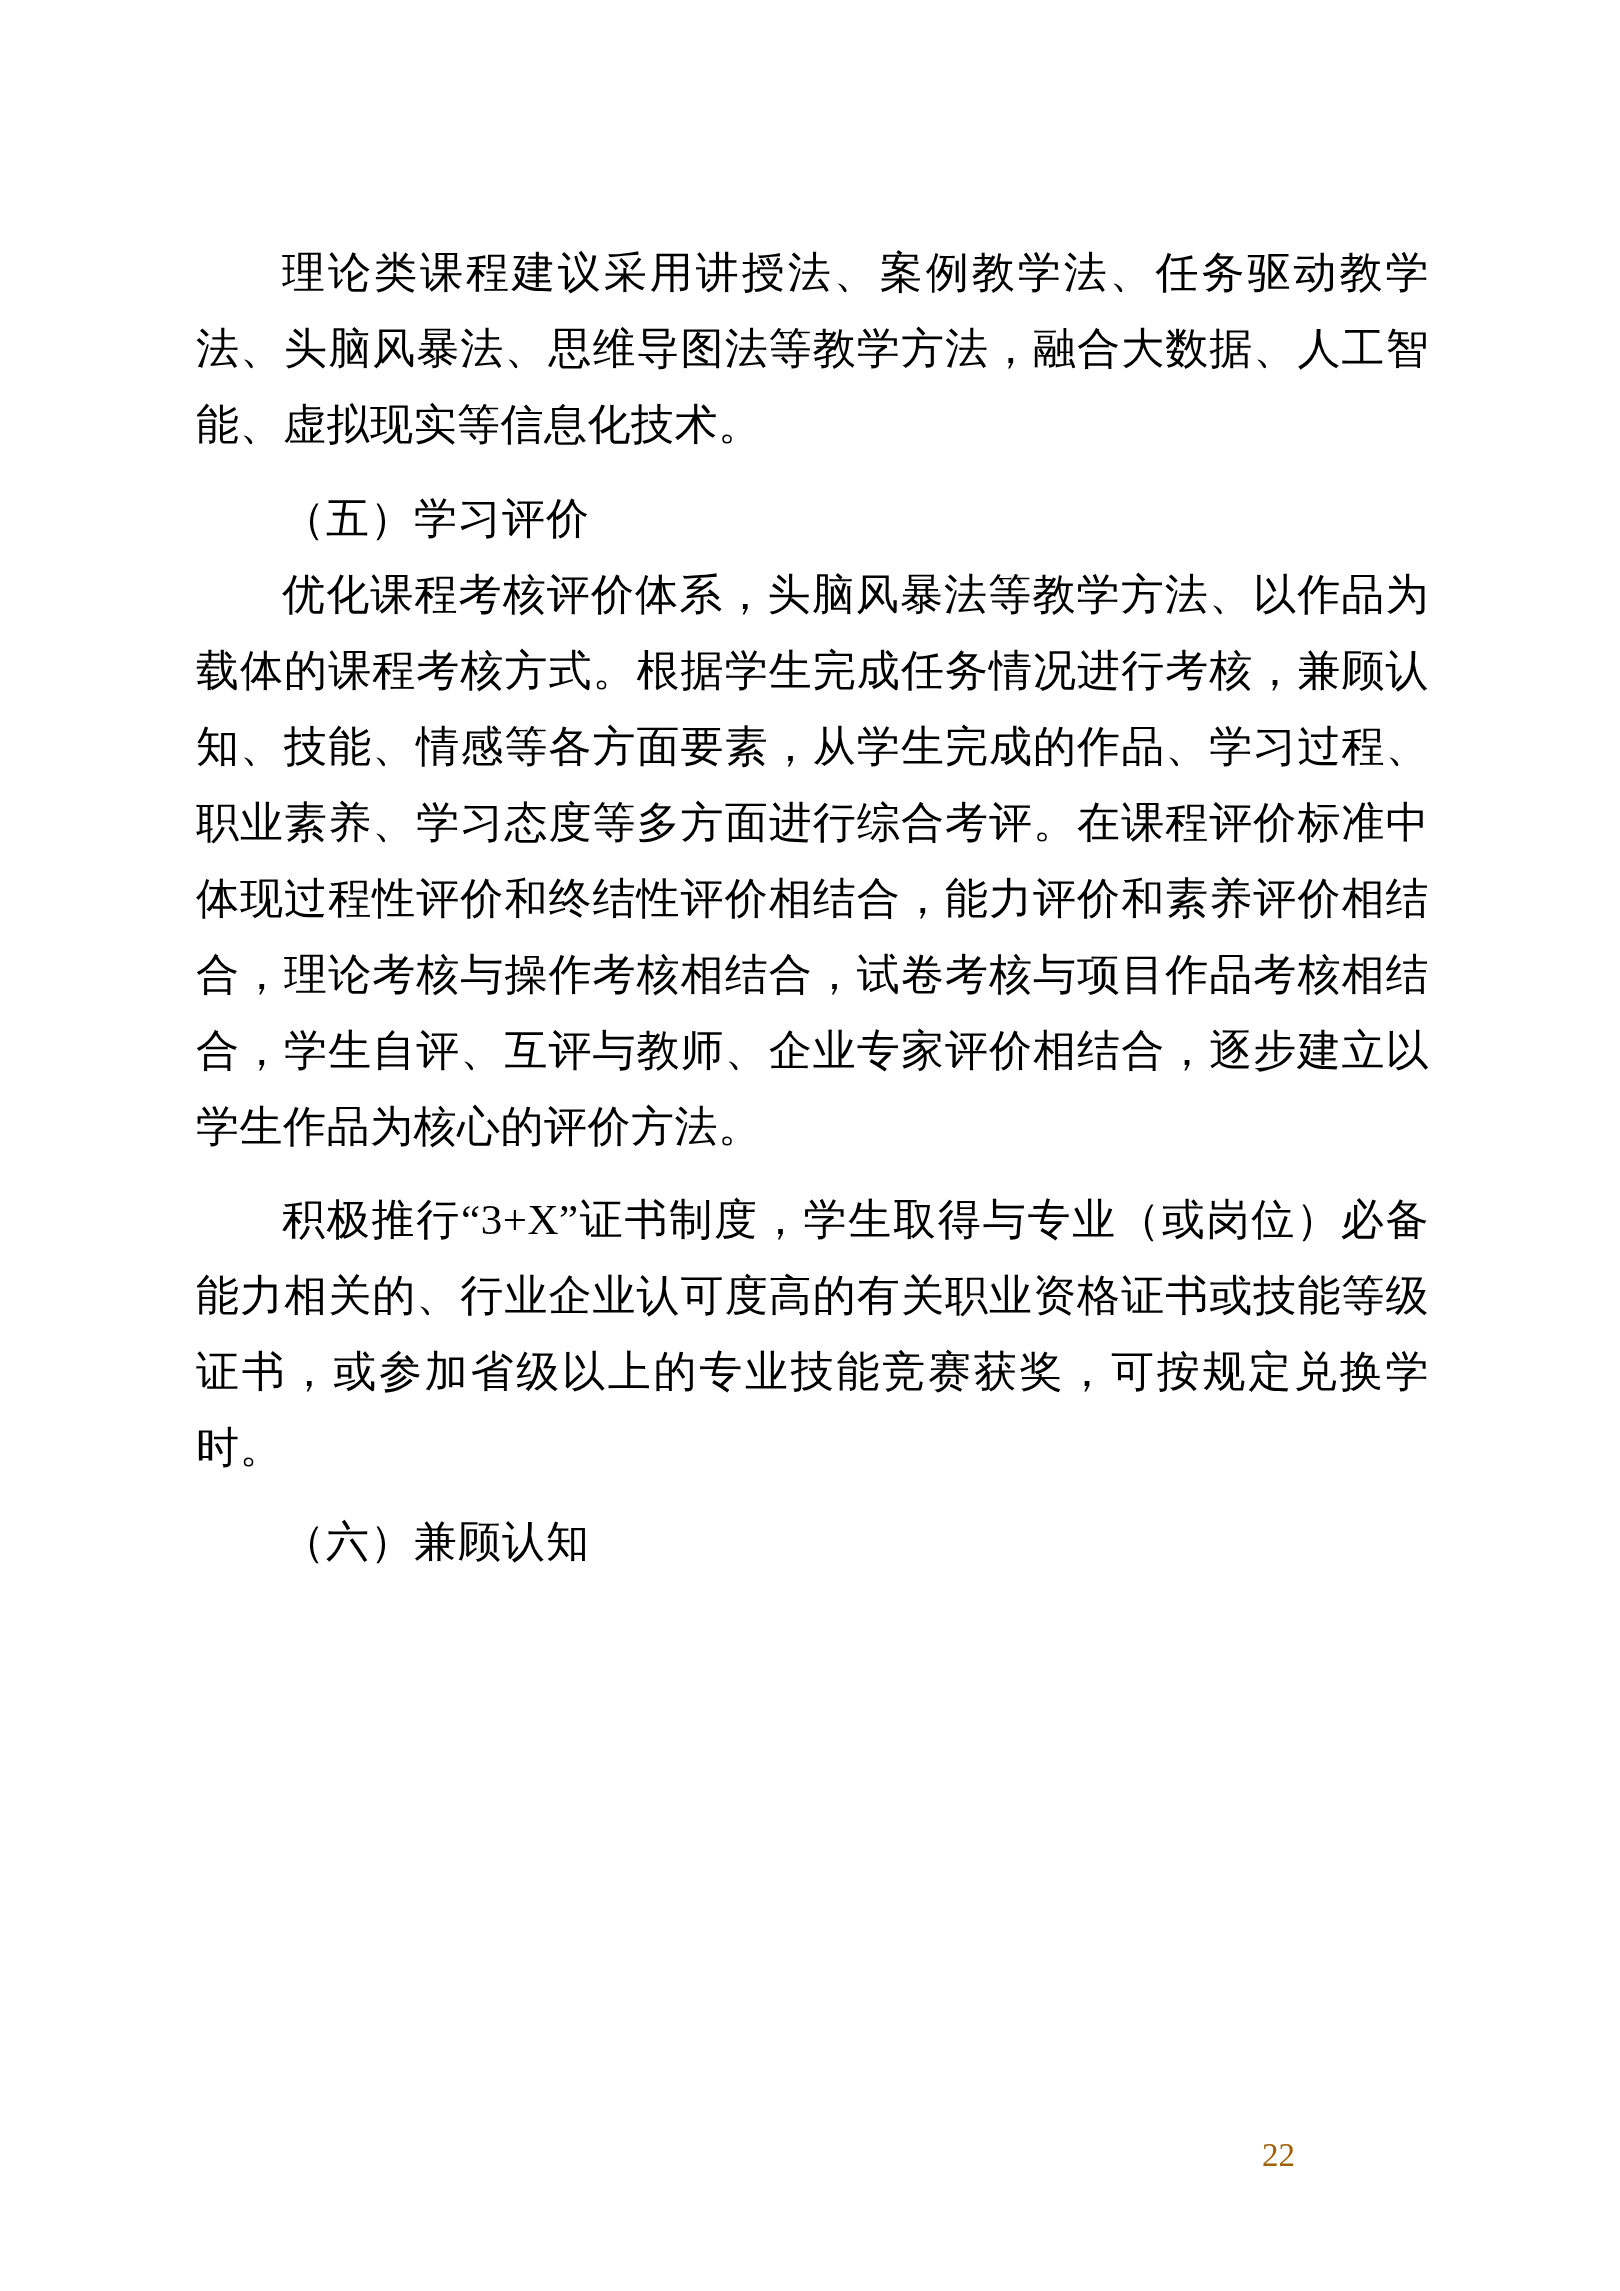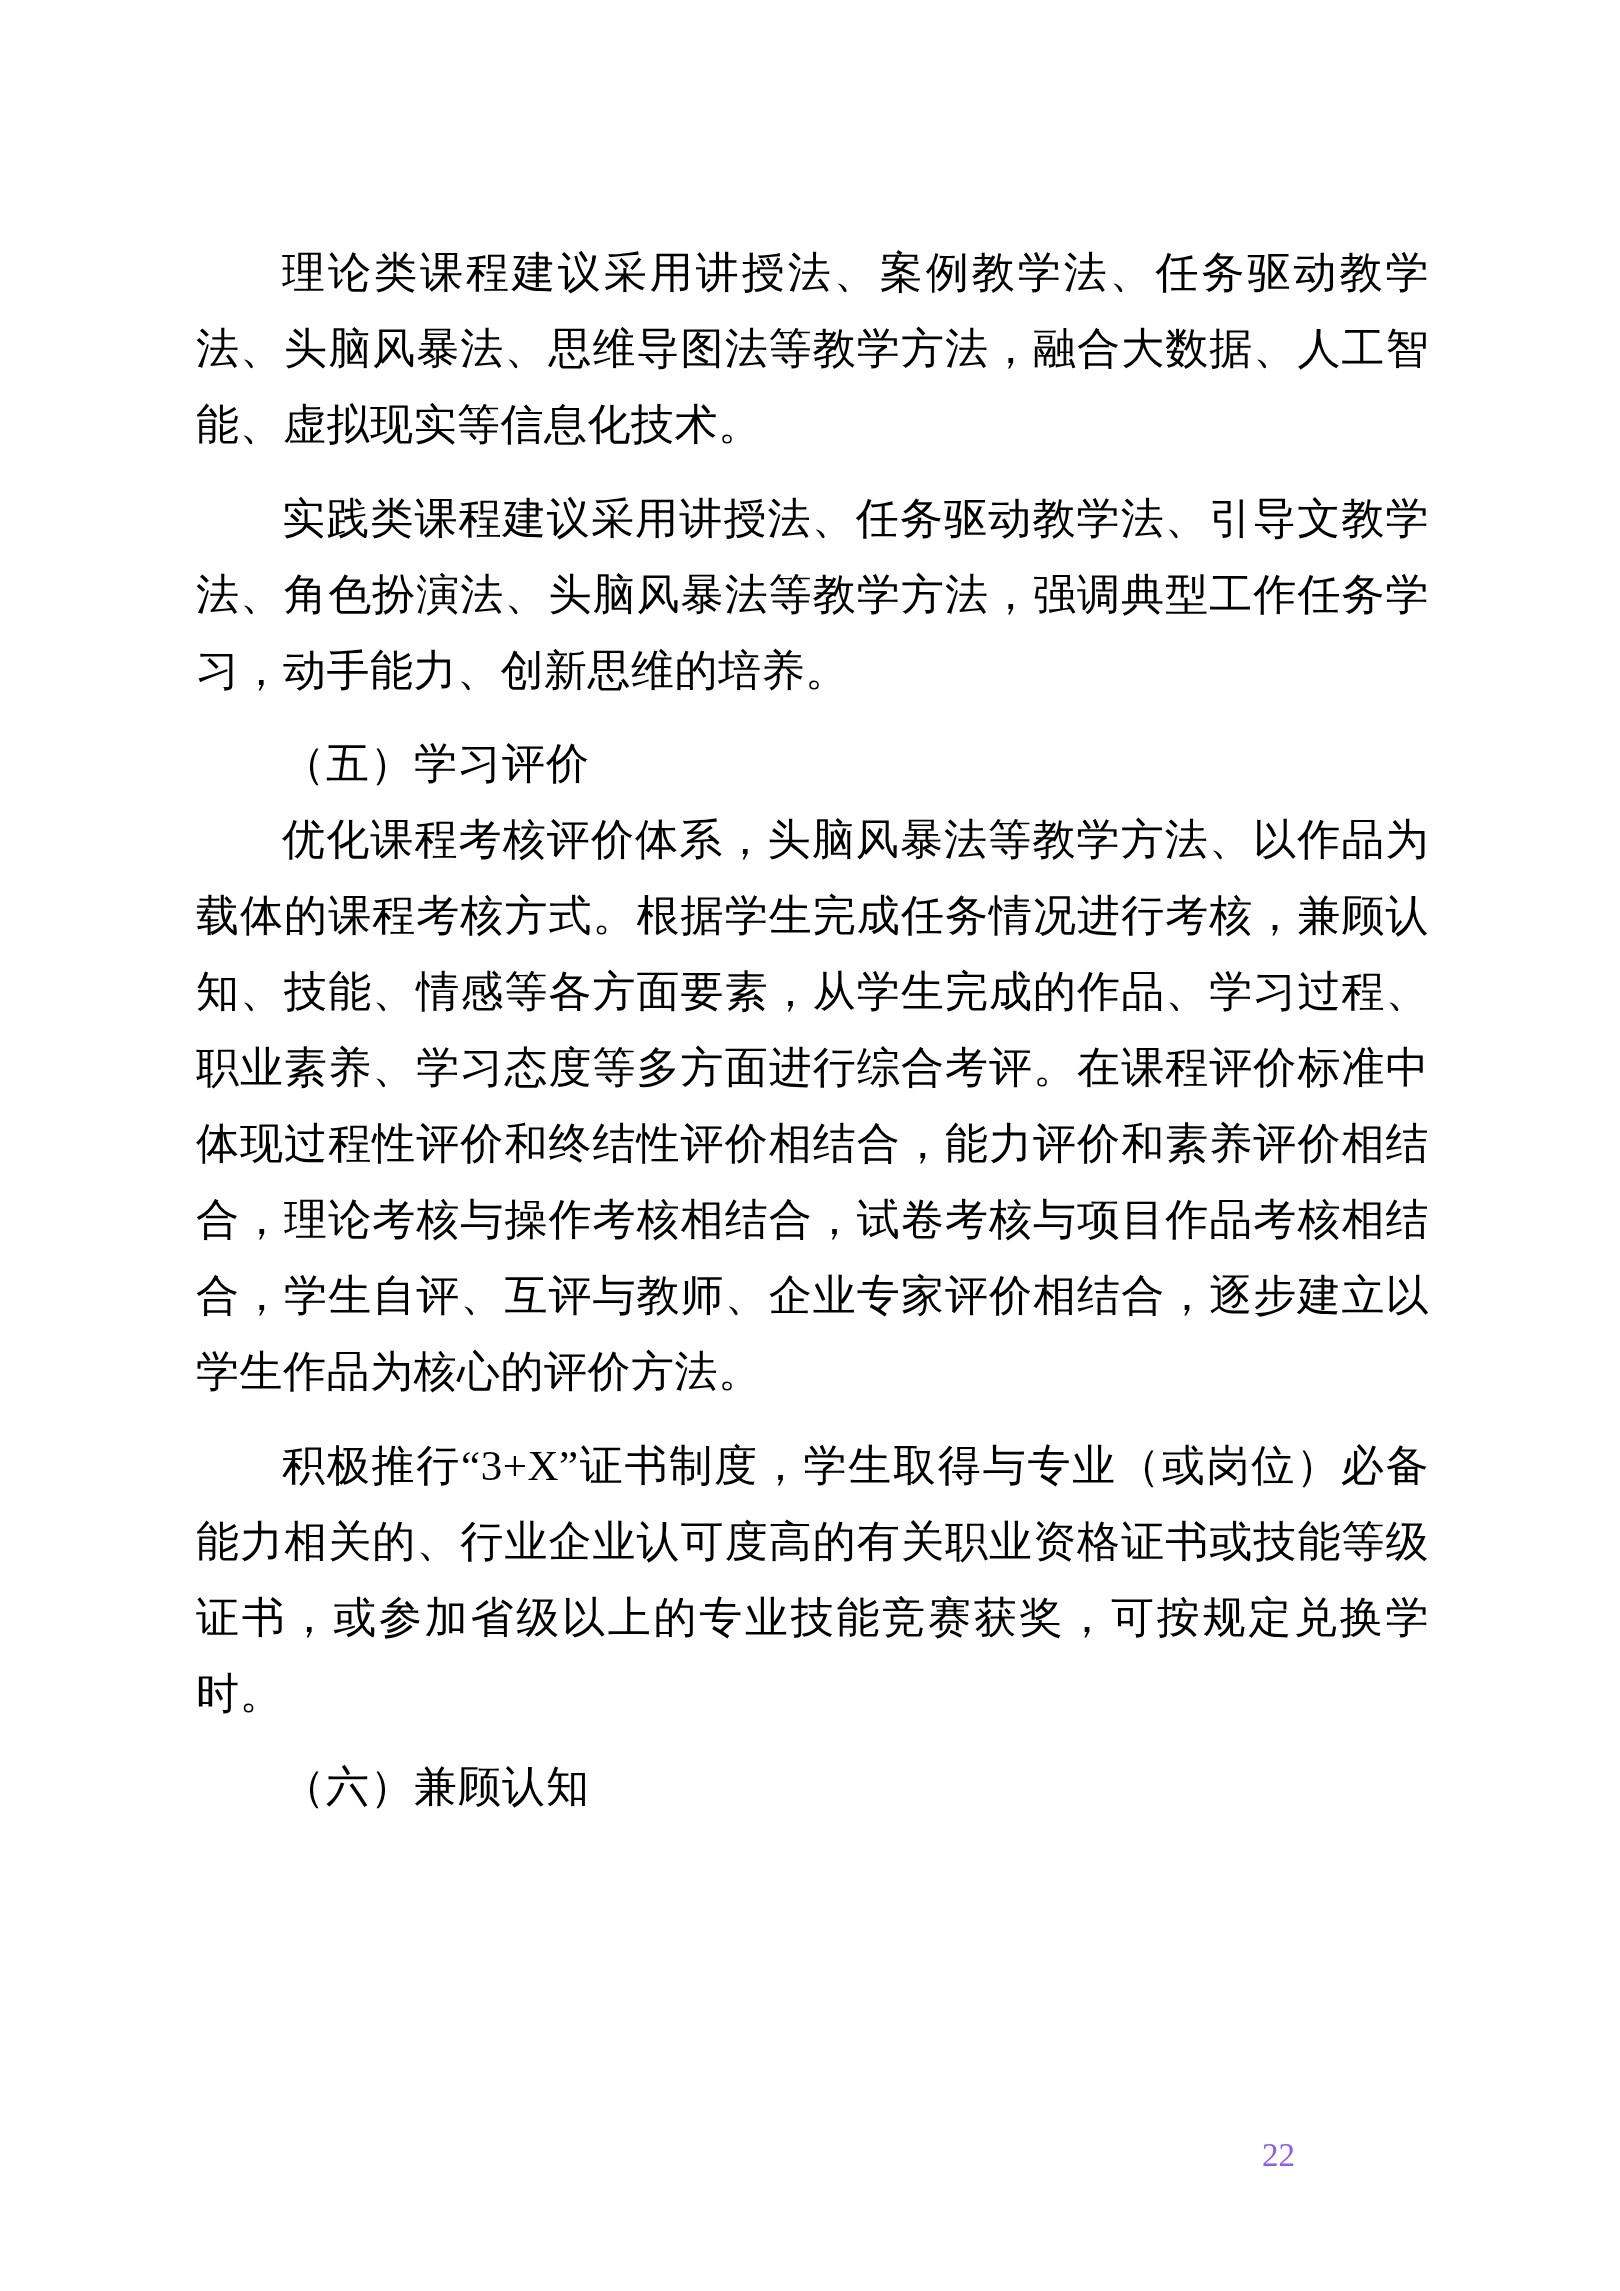--- a/index.html
+++ b/index.html
@@ -41,30 +41,29 @@
     letter-spacing: 1px;
     font-family: "Liberation Serif", serif;
   }
   .page-number {
     position: absolute;
     right: 181px;
     bottom: 120px;
     font-size: 33px;
     line-height: 1;
     font-family: "Liberation Serif", serif;
-    color: #8b5cf6;
+    color: #a16207;
   }
 </style>
 </head>
 <body>
 
 <div class="page">
   <div class="content">
     <p class="para">理论类课程建议采用讲授法、案例教学法、任务驱动教学法、头脑风暴法、思维导图法等教学方法，融合大数据、人工智能、虚拟现实等信息化技术。</p>
-    <p class="para">实践类课程建议采用讲授法、任务驱动教学法、引导文教学法、角色扮演法、头脑风暴法等教学方法，强调典型工作任务学习，动手能力、创新思维的培养。</p>
     <h3 class="heading">（五）学习评价</h3>
     <p class="para">优化课程考核评价体系，头脑风暴法等教学方法、以作品为载体的课程考核方式。根据学生完成任务情况进行考核，兼顾认知、技能、情感等各方面要素，从学生完成的作品、学习过程、职业素养、学习态度等多方面进行综合考评。在课程评价标准中体现过程性评价和终结性评价相结合，能力评价和素养评价相结合，理论考核与操作考核相结合，试卷考核与项目作品考核相结合，学生自评、互评与教师、企业专家评价相结合，逐步建立以学生作品为核心的评价方法。</p>
     <p class="para">积极推行“3+X”证书制度，学生取得与专业（或岗位）必备能力相关的、行业企业认可度高的有关职业资格证书或技能等级证书，或参加省级以上的专业技能竞赛获奖，可按规定兑换学时。</p>
     <h3 class="heading">（六）兼顾认知</h3>
   </div>
   <div class="page-number">22</div>
 </div>
 
 
 </body></html>

